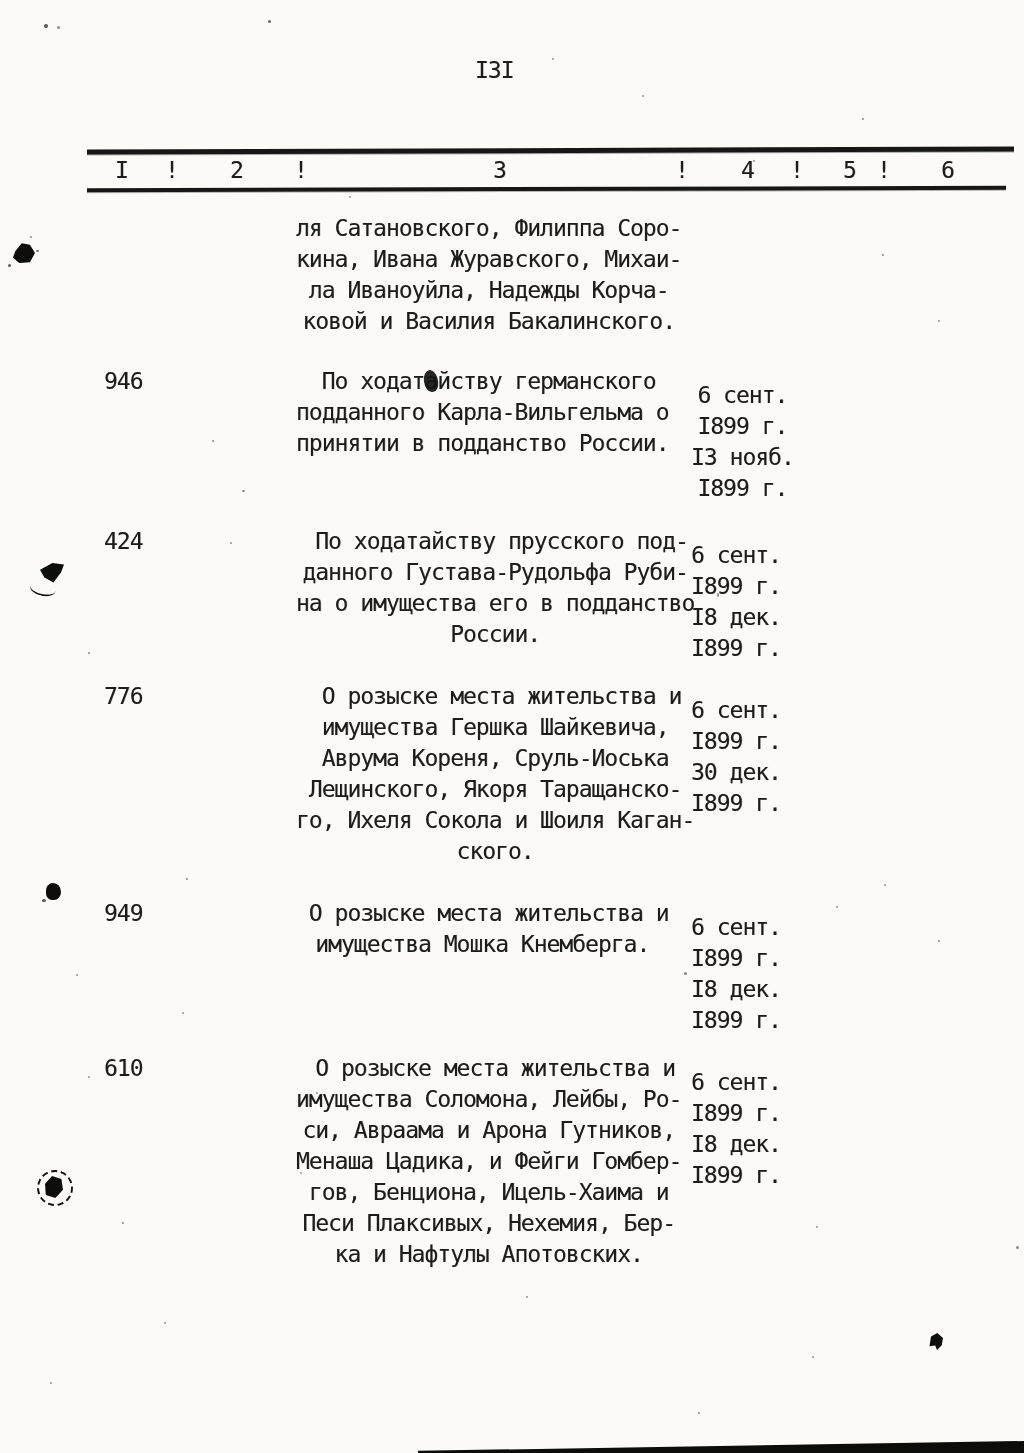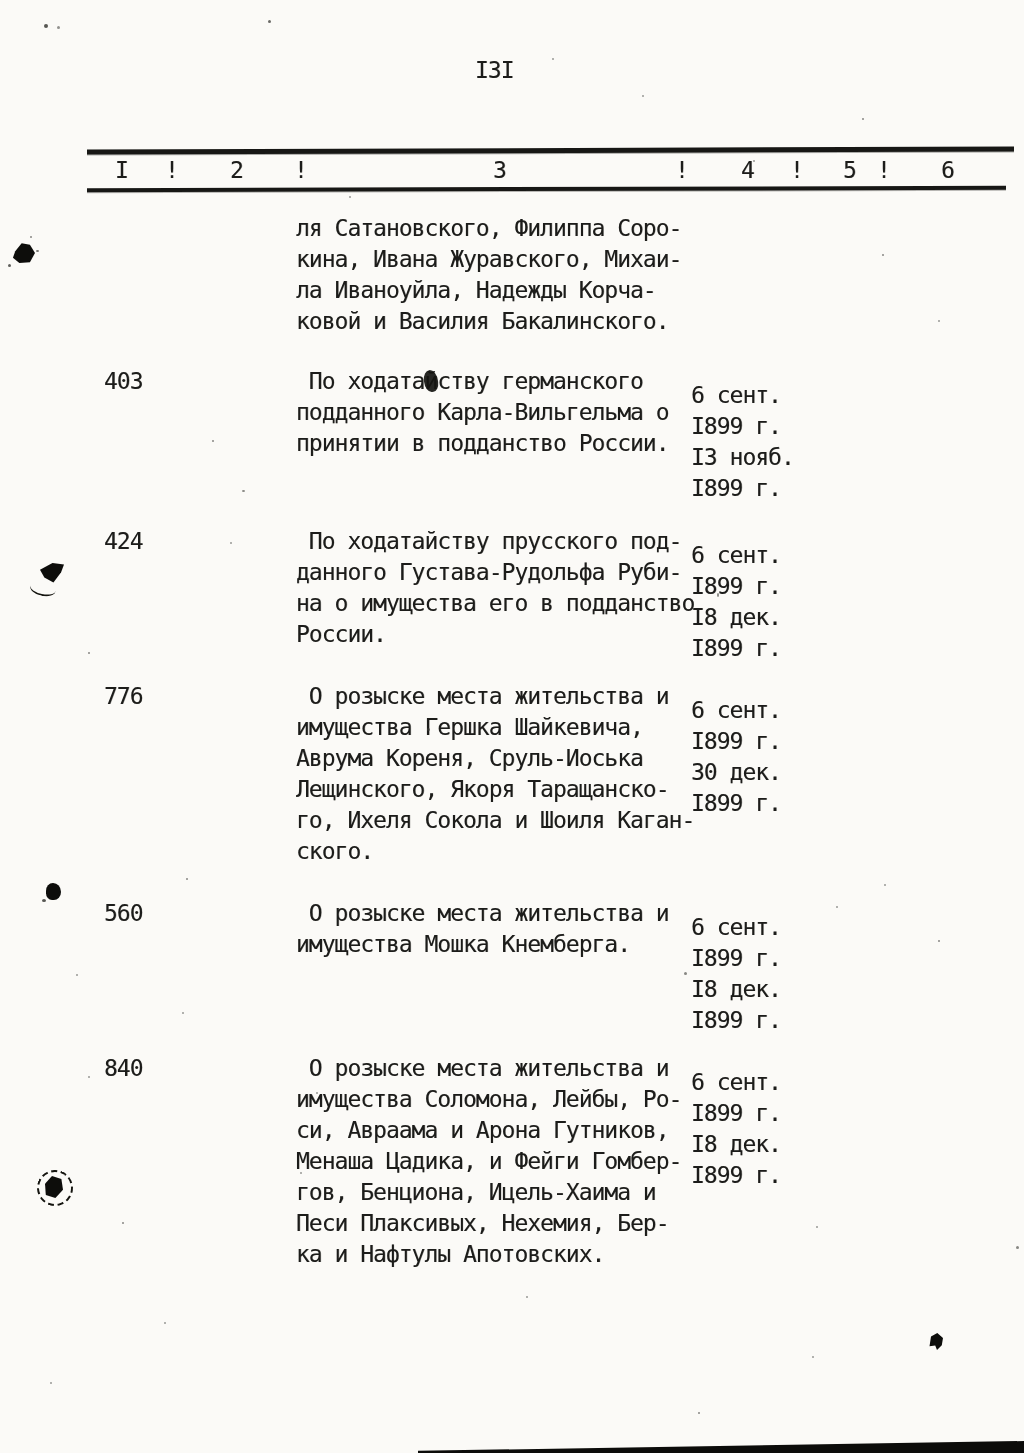--- a/index.html
+++ b/index.html
@@ -12,20 +12,21 @@
     font-family:"DejaVu Sans Mono", monospace;
     color:#1c1c1a;
     -webkit-font-smoothing:antialiased;
   }
   .type{
     font-size:23px;
     line-height:31px;
     letter-spacing:-1px;
     white-space:pre;
     text-shadow:0.4px 0.3px 0 rgba(25,25,22,0.38);
+    text-align:center;
   }
   .page-number{position:absolute;left:475px;top:55px;}
   
   .rule{position:absolute;background:#171715;}
   .rule-top{left:87px;top:148px;width:927px;height:5px;transform:rotate(-0.18deg);box-shadow:0 1px 0 rgba(23,23,21,.35);}
   .rule-bottom{left:87px;top:187px;width:919px;height:4px;transform:rotate(-0.15deg);box-shadow:0 1px 0 rgba(23,23,21,.3);}
   .hcell{position:absolute;top:155px;}
   
   .entry{position:absolute;left:0;width:1024px;}
   .entry .num{position:absolute;left:104px;top:0;}
@@ -80,21 +81,21 @@
   </div>
 
   <section class="entry" style="top:213px">
     <div class="type desc">ля Сатановского, Филиппа Соро-
 кина, Ивана Журавского, Михаи-
 ла Иваноуйла, Надежды Корча-
 ковой и Василия Бакалинского.</div>
   </section>
 
   <section class="entry" style="top:366px">
-    <div class="type num">403</div>
+    <div class="type num">946</div>
     <div class="type desc"> По ходатайству германского
 подданного Карла-Вильгельма о
 принятии в подданство России.</div>
     <div class="type dates">6 сент.
 I899 г.
 I3 нояб.
 I899 г.</div>
   </section>
 
   <section class="entry" style="top:526px">
@@ -117,31 +118,31 @@
 Лещинского, Якоря Таращанско-
 го, Ихеля Сокола и Шоиля Каган-
 ского.</div>
     <div class="type dates">6 сент.
 I899 г.
 30 дек.
 I899 г.</div>
   </section>
 
   <section class="entry" style="top:898px">
-    <div class="type num">560</div>
+    <div class="type num">949</div>
     <div class="type desc"> О розыске места жительства и
 имущества Мошка Кнемберга.</div>
     <div class="type dates">6 сент.
 I899 г.
 I8 дек.
 I899 г.</div>
   </section>
 
   <section class="entry" style="top:1053px">
-    <div class="type num">840</div>
+    <div class="type num">610</div>
     <div class="type desc"> О розыске места жительства и
 имущества Соломона, Лейбы, Ро-
 си, Авраама и Арона Гутников,
 Менаша Цадика, и Фейги Гомбер-
 гов, Бенциона, Ицель-Хаима и
 Песи Плаксивых, Нехемия, Бер-
 ка и Нафтулы Апотовских.</div>
     <div class="type dates">6 сент.
 I899 г.
 I8 дек.

